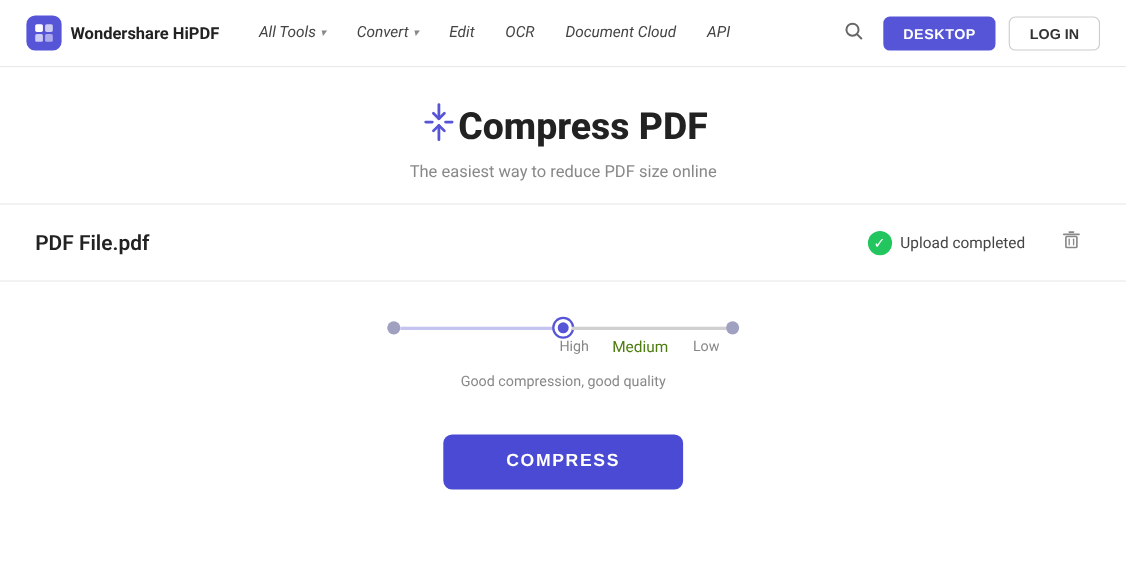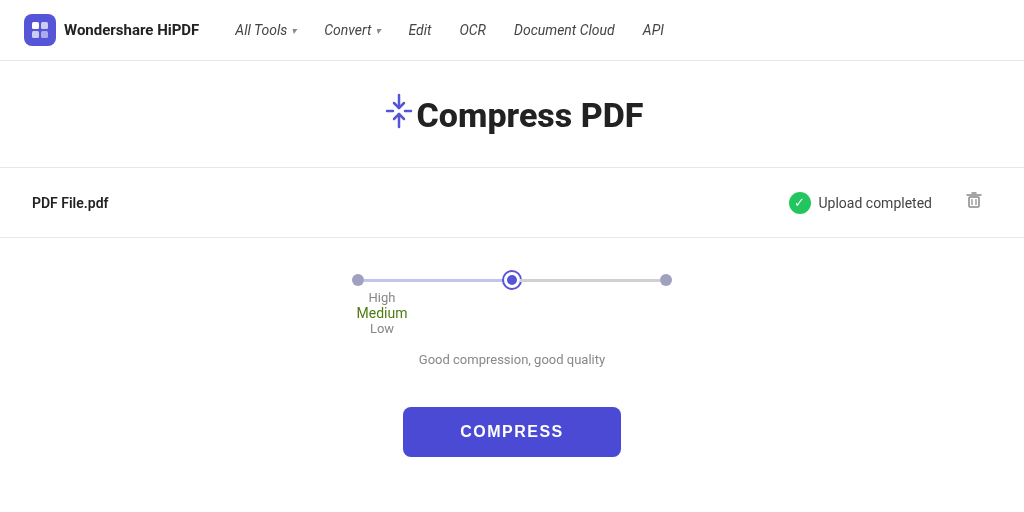--- a/index.html
+++ b/index.html
@@ -126,21 +126,21 @@
     }
 
     
     .file-row {
       display: flex;
       align-items: center;
       padding: 18px 32px;
       border-bottom: 1px solid #e8e8e8;
     }
     .file-name {
-      font-size: 14px;
+      font-size: 19px;
       font-weight: 600;
       color: #222;
       flex: 1;
     }
     .upload-status {
       display: flex;
       align-items: center;
       gap: 8px;
       font-size: 14px;
       color: #444;
@@ -168,24 +168,23 @@
 
     
     .compression-section {
       display: flex;
       flex-direction: column;
       align-items: center;
       padding: 32px 24px 20px;
     }
     .slider-labels {
       display: flex;
-      justify-content: flex-start;
+      justify-content: flex-end;
       width: 320px;
       margin-bottom: 8px;
-      flex-direction: column;
     }
     .slider-label {
       font-size: 13px;
       color: #888;
       text-align: center;
       width: 60px;
     }
     .slider-label.active {
       color: #4d7c0f;
       font-weight: 400;
@@ -280,36 +279,47 @@
       <span>OCR</span>
     </div>
     <div class="nav-item">
       <span>Document Cloud</span>
     </div>
     <div class="nav-item">
       <span>API</span>
     </div>
   </div>
 
+  <div class="nav-right">
+    <button class="search-icon-btn">
+      <svg width="18" height="18" viewBox="0 0 18 18" fill="none">
+        <circle cx="8" cy="8" r="5.5" stroke="#666" stroke-width="1.8"></circle>
+        <line x1="12.5" y1="12.5" x2="16" y2="16" stroke="#666" stroke-width="1.8" stroke-linecap="round"></line>
+      </svg>
+    </button>
+    <button class="desktop-btn">DESKTOP</button>
+    <button class="login-btn">LOG IN</button>
+  </div>
 </nav>
 
 <section class="hero">
   <div class="hero-title-row">
     <span class="hero-icon">
       <svg width="36" height="36" viewBox="0 0 36 36" fill="none">
         <line x1="18" y1="2" x2="18" y2="15" stroke="#5655d7" stroke-width="2.5" stroke-linecap="round"></line>
         <polyline points="13,10 18,15 23,10" fill="none" stroke="#5655d7" stroke-width="2.5" stroke-linecap="round" stroke-linejoin="round"></polyline>
         <line x1="18" y1="34" x2="18" y2="21" stroke="#5655d7" stroke-width="2.5" stroke-linecap="round"></line>
         <polyline points="13,26 18,21 23,26" fill="none" stroke="#5655d7" stroke-width="2.5" stroke-linecap="round" stroke-linejoin="round"></polyline>
         <line x1="6" y1="18" x2="12" y2="18" stroke="#5655d7" stroke-width="2.5" stroke-linecap="round"></line>
         <line x1="24" y1="18" x2="30" y2="18" stroke="#5655d7" stroke-width="2.5" stroke-linecap="round"></line>
       </svg>
     </span>
     <h1 class="hero-title">Compress PDF</h1>
   </div>
+  <p class="hero-subtitle">The easiest way to reduce PDF size online</p>
 </section>
 
 <hr class="divider">
 
 <div class="file-row">
   <span class="file-name">PDF File.pdf</span>
   <div class="upload-status">
     <div class="check-circle">✓</div>
     <span>Upload completed</span>
   </div>

